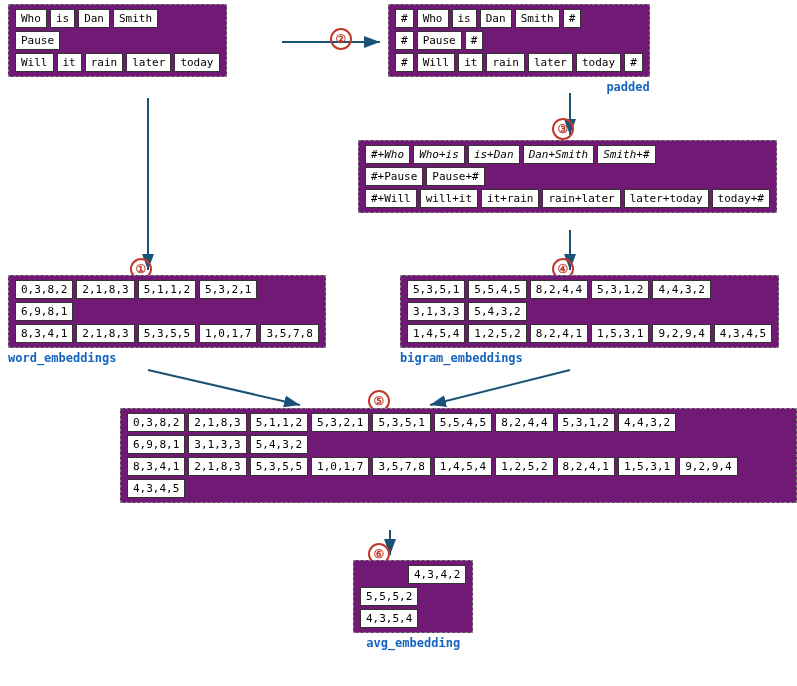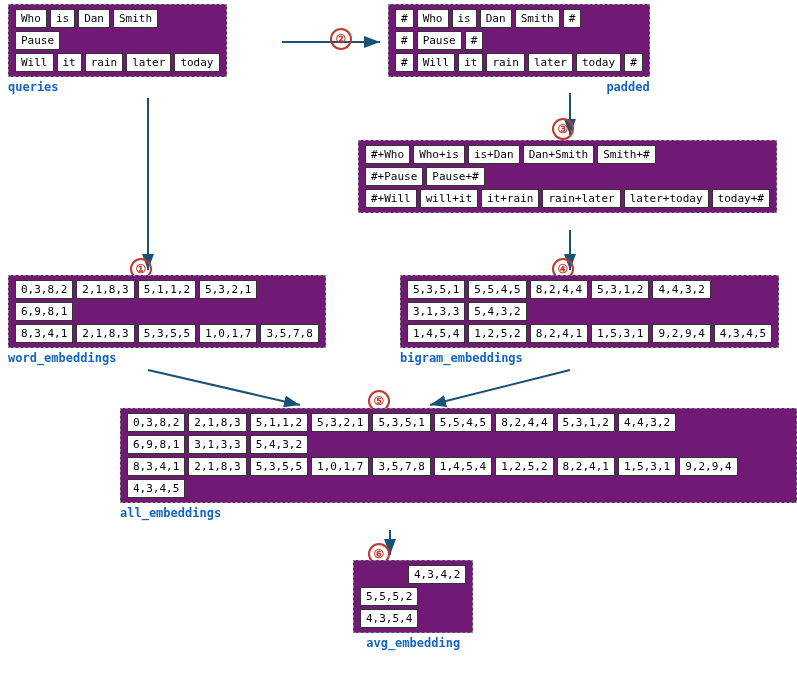--- a/index.html
+++ b/index.html
@@ -105,21 +105,20 @@
       <div class="cell">Pause</div>
     </div>
     <div style="display:flex;gap:3px;">
       <div class="cell">Will</div>
       <div class="cell">it</div>
       <div class="cell">rain</div>
       <div class="cell">later</div>
       <div class="cell">today</div>
     </div>
   </div>
-  <div class="label-blue" style="margin-top:3px;">queries</div>
 </div>
 
 <div class="section" style="left:388px; top:4px;">
   <div class="box-group row-group">
     <div style="display:flex;gap:3px;">
       <div class="cell">#</div>
       <div class="cell">Who</div>
       <div class="cell">is</div>
       <div class="cell">Dan</div>
       <div class="cell">Smith</div>
@@ -138,21 +137,21 @@
       <div class="cell">later</div>
       <div class="cell">today</div>
       <div class="cell">#</div>
     </div>
   </div>
   <div class="label-blue" style="margin-top:3px;text-align:right;">padded</div>
 </div>
 
 <div class="section" style="left:358px; top:140px;">
   <div class="box-group row-group">
-    <div style="display:flex;gap:3px;">
+    <div style="display:flex;gap:3px;font-style:italic;">
       <div class="cell">#+Who</div>
       <div class="cell">Who+is</div>
       <div class="cell">is+Dan</div>
       <div class="cell">Dan+Smith</div>
       <div class="cell">Smith+#</div>
     </div>
     <div style="display:flex;gap:3px;">
       <div class="cell">#+Pause</div>
       <div class="cell">Pause+#</div>
     </div>
@@ -239,21 +238,20 @@
       <div class="cell">1,0,1,7</div>
       <div class="cell">3,5,7,8</div>
       <div class="cell">1,4,5,4</div>
       <div class="cell">1,2,5,2</div>
       <div class="cell">8,2,4,1</div>
       <div class="cell">1,5,3,1</div>
       <div class="cell">9,2,9,4</div>
       <div class="cell">4,3,4,5</div>
     </div>
   </div>
-  <div class="label-blue" style="margin-top:3px;">all_embeddings</div>
 </div>
 
 <div class="section" style="left:353px; top:560px;">
   <div class="box-group row-group" style="align-items:flex-start;">
     <div style="display:flex;gap:3px;padding-left:48px;">
       <div class="cell">4,3,4,2</div>
     </div>
     <div style="display:flex;gap:3px;">
       <div class="cell">5,5,5,2</div>
     </div>

